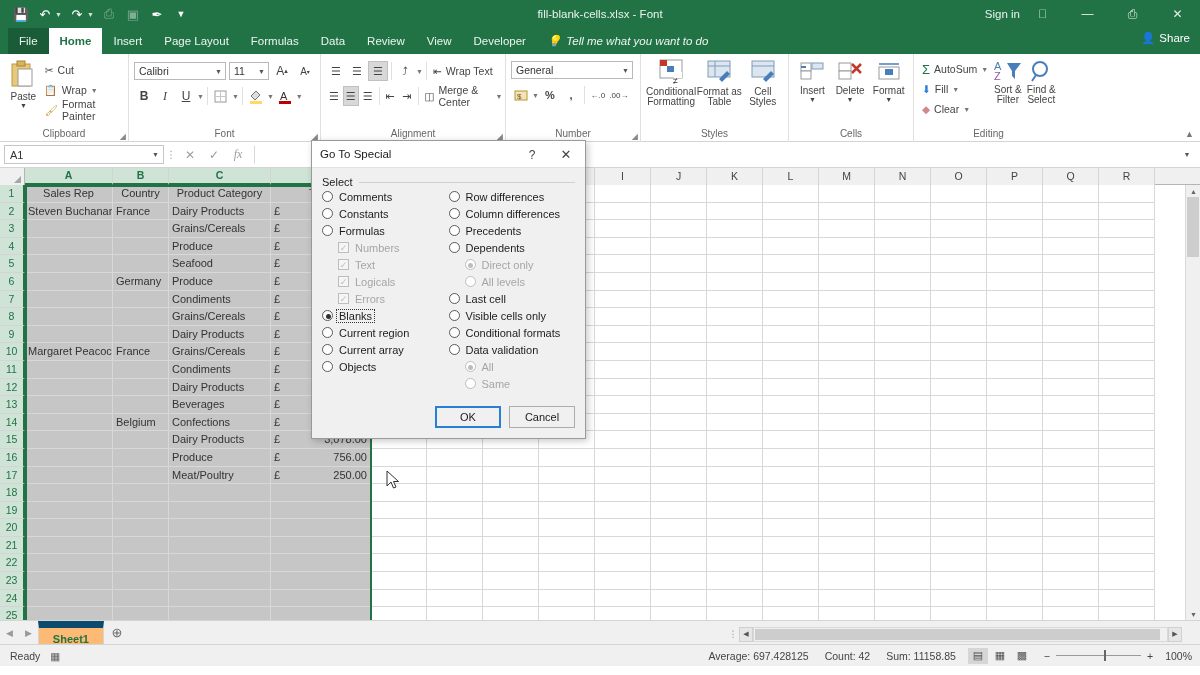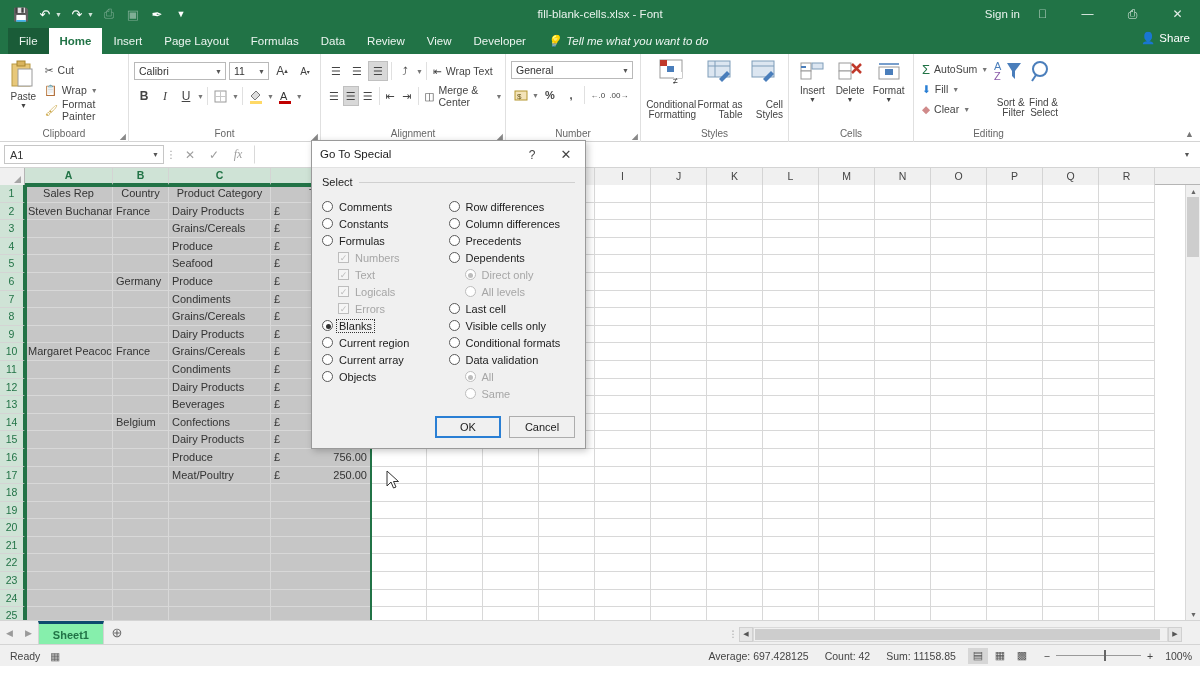--- a/index.html
+++ b/index.html
@@ -41,21 +41,21 @@
   .bigbtn .lbl { text-align:center; line-height:10px; margin-top:2px; }
   .smallrow { display:flex; align-items:center; gap:4px; height:20px; font-size:10.5px; color:#444; cursor:pointer; padding:0 3px; }
   .col { display:flex; flex-direction:column; justify-content:flex-start; }
   .cb { border:1px solid #b9b9b9; background:#fff; height:18px; font-size:10.5px; padding:0 14px 0 4px;
         display:flex; align-items:center; position:relative; color:#333;}
   .cb .dd { position:absolute; right:3px; font-size:7px; color:#555; }
   .sqbtn { width:20px; height:20px; display:flex; align-items:center; justify-content:center; cursor:pointer; font-size:11px; color:#444; }
   .sqbtn.on { background:#d8d8d8; border:1px solid #c0c0c0; }
   .sep { width:1px; height:18px; background:#e0e0e0; margin:0 2px; }
   .cardbtn { width:60px; display:flex; flex-direction:column; align-items:center; cursor:pointer; font-size:10px; color:#444; padding-top:2px;}
-  .cardbtn .lbl { text-align:right; line-height:10px; margin-top:15px;}
+  .cardbtn .lbl { text-align:center; line-height:10px; margin-top:2px;}
   .collapse { position:absolute; right:6px; bottom:2px; font-size:9px; color:#777; cursor:pointer; }
   
   .fbar { height:26px; background:#fff; display:flex; align-items:center; border-bottom:1px solid #d4d4d4; padding:0 4px; }
   .namebox { width:160px; height:19px; border:1px solid #c6c6c6; background:#fff; display:flex; align-items:center;
              padding:0 14px 0 5px; font-size:11px; position:relative; }
   .namebox .dd { position:absolute; right:4px; font-size:7px; color:#555; }
   .fdots { width:14px; text-align:center; color:#9a9a9a; font-size:10px; }
   .fbtns { display:flex; align-items:center; gap:0px; }
   .fbtn { width:24px; height:20px; display:flex; align-items:center; justify-content:center; color:#9e9e9e; font-size:12px; cursor:pointer;}
   .finput { flex:1; height:19px; border:1px solid transparent; border-left:1px solid #d9d9d9; margin-left:4px; padding-left:5px;
@@ -82,21 +82,21 @@
   .cur { text-align:left; }
   .selrect { position:absolute; border:2px solid #217346; pointer-events:none; }
   .vscroll { position:absolute; right:0; top:17px; bottom:0; width:15px; background:#f0f0f0; border-left:1px solid #d9d9d9; }
   .vthumb { position:absolute; top:12px; left:1px; width:12px; height:60px; background:#cdcdcd; }
   .vtri { position:absolute; left:0; width:15px; height:12px; display:flex; align-items:center; justify-content:center;
           font-size:7px; color:#666; background:#f0f0f0; cursor:pointer; }
   
   .sheetbar { height:24px; background:#f0f0f0; border-top:1px solid #d4d4d4; display:flex; align-items:center; position:relative; }
   .navarrows { display:flex; align-items:center; padding:0 6px; gap:12px; color:#9a9a9a; font-size:9px; }
   .sheettab { height:23px; line-height:23px; padding:0 14px; font-size:11px; font-weight:bold; color:#217346;
-              background:#86efac; border:1px solid #d4d4d4; border-bottom:none; border-top:3px solid #0c4a6e; cursor:pointer;}
+              background:#fdba74; border:1px solid #d4d4d4; border-bottom:none; border-top:7px solid #0c4a6e; cursor:pointer;}
   .addsheet { width:26px; text-align:center; color:#666; font-size:13px; cursor:pointer; }
   .hscrollwrap { position:absolute; right:18px; bottom:2px; width:455px; height:16px; display:flex; align-items:center; }
   .hgrip { width:12px; color:#8a8a8a; font-size:9px; text-align:center; }
   .hscroll { flex:1; height:15px; background:#f0f0f0; border:1px solid #d9d9d9; position:relative; }
   .hthumb { position:absolute; left:1px; top:1px; width:405px; height:11px; background:#cdcdcd; }
   .harrow { width:14px; height:15px; display:flex; align-items:center; justify-content:center;
             font-size:7px; color:#555; background:#e6e6e6; border:1px solid #d0d0d0; cursor:pointer;}
   
   .statusbar { height:22px; background:#f0f0f0; border-top:1px solid #d4d4d4; display:flex;
                align-items:center; position:relative; font-size:10.5px; color:#444; }
@@ -111,21 +111,21 @@
   
   .dialog { position:absolute; left:311px; top:140px; width:275px; background:#f0f0f0;
             border:1px solid #9a9a9a; box-shadow:2px 2px 7px rgba(0,0,0,.22); z-index:50; }
   .dlg-title { height:27px; background:#fff; display:flex; align-items:center; position:relative;
                padding-left:8px; font-size:11.5px; color:#1c1c1c; border-bottom:1px solid #e2e2e2;}
   .dlg-help { position:absolute; right:40px; top:0; height:27px; width:26px; display:flex; align-items:center;
               justify-content:center; font-size:12px; color:#444; cursor:pointer;}
   .dlg-close { position:absolute; right:0; top:0; height:27px; width:38px; display:flex; align-items:center;
                justify-content:center; font-size:13px; color:#444; cursor:pointer;}
   .dlg-body { padding:8px 10px 10px 10px; }
-  .grouplbl { font-size:11px; color:#1c1c1c; display:flex; align-items:center; gap:6px; margin-bottom:10px;}
+  .grouplbl { font-size:11px; color:#1c1c1c; display:flex; align-items:center; gap:6px; margin-bottom:0;}
   .grouplbl .ln { flex:1; height:1px; background:#d0d0d0; }
   .optcols { display:flex; }
   .optcol { width:50%; }
   .opt { display:flex; align-items:center; gap:6px; height:17px; font-size:11px; color:#1c1c1c; cursor:pointer; }
   .opt.ind { padding-left:16px; }
   .opt.dis { color:#a6a6a6; cursor:default; }
   .radio { width:11px; height:11px; border:1px solid #5a5a5a; border-radius:50%; background:#fff;
            flex:0 0 11px; position:relative; }
   .radio.dis { border-color:#bdbdbd; }
   .radio.on:after { content:""; position:absolute; left:2.5px; top:2.5px; width:5px; height:5px;

